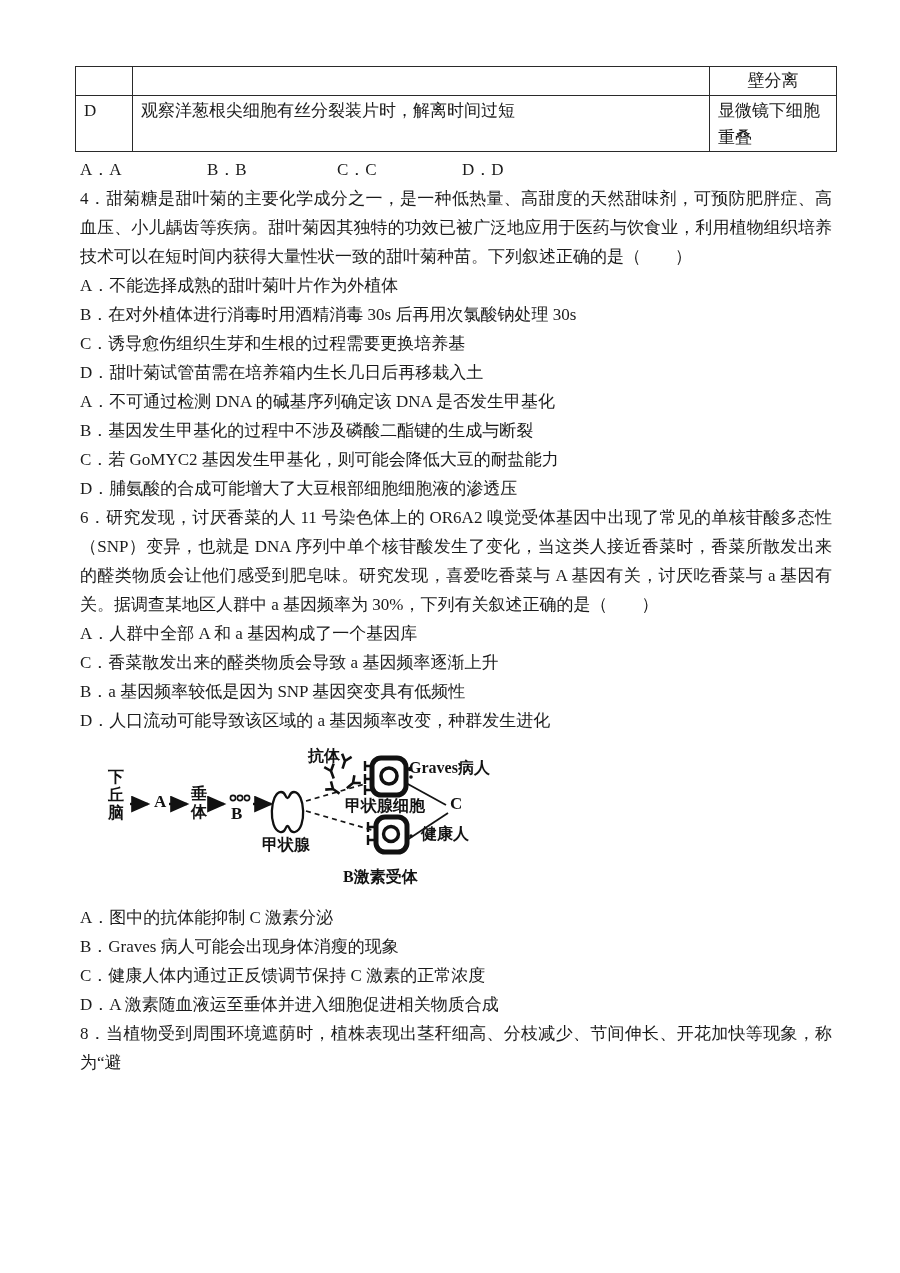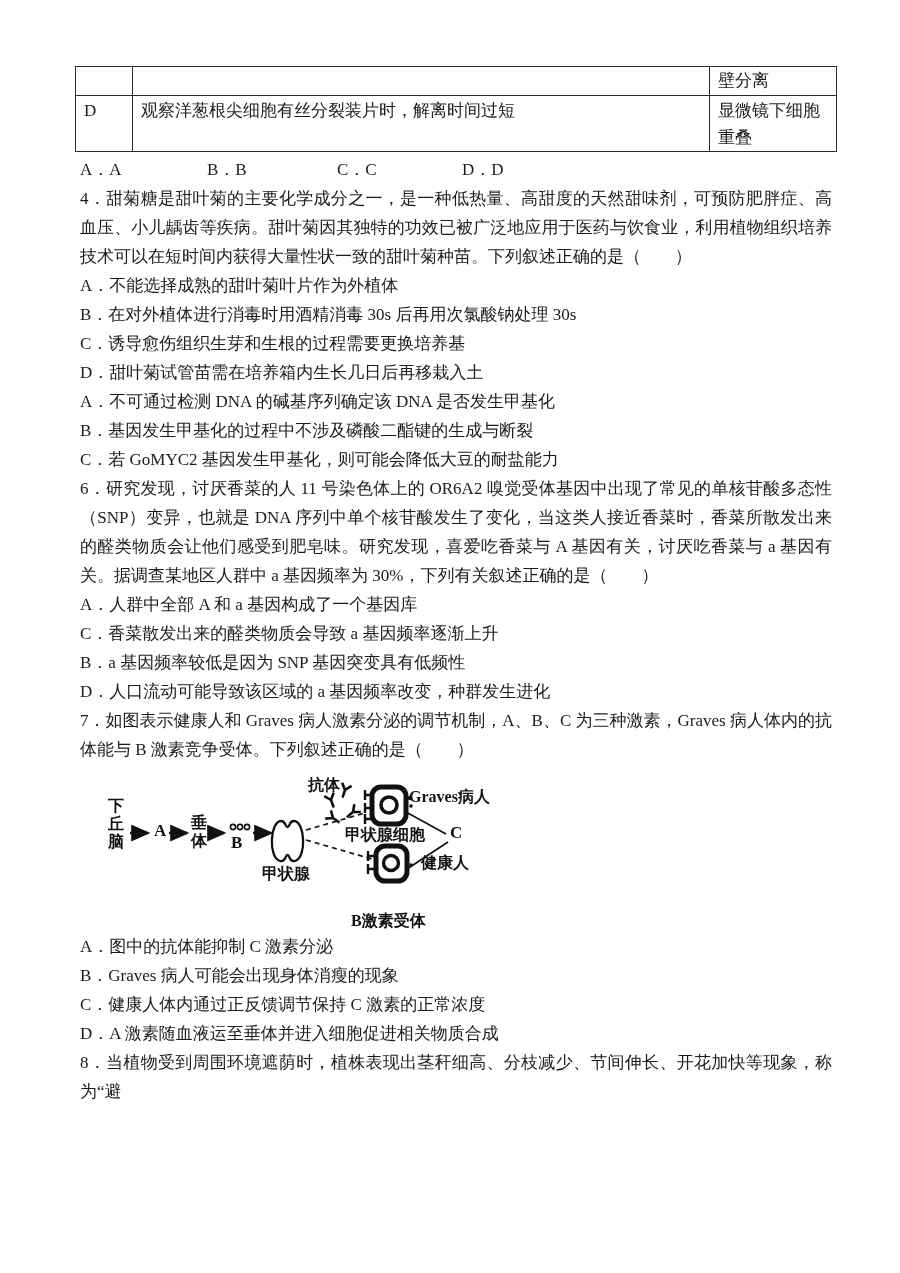--- a/index.html
+++ b/index.html
@@ -25,21 +25,21 @@
   }
   table.mistake td{
     border:1.5px solid #2a2a2a;
     padding:0 8px;
     vertical-align:top;
     line-height:27px;
   }
   td.c1{width:40px;text-align:left;padding-left:10px;}
   td.c2{width:560px;}
   td.c3{width:110px;}
-  tr.r1 td{height:28px;}
+  tr.r1 td{height:28px;text-align:center;}
   tr.r2 td{height:54px;padding-top:1px;}
   tr.r2 td.c3{line-height:27px;}
   
   .answer-row{display:flex;margin-top:3px;height:29px;}
   .answer-row span{display:inline-block;}
   .aw1{width:127px;} .aw2{width:130px;} .aw3{width:125px;}
   
   .question p.stem{margin:0;text-align:justify;}
   .question .option{text-align:left;}
   
@@ -97,32 +97,32 @@
     <div class="option">A．不能选择成熟的甜叶菊叶片作为外植体</div>
     <div class="option">B．在对外植体进行消毒时用酒精消毒 30s 后再用次氯酸钠处理 30s</div>
     <div class="option">C．诱导愈伤组织生芽和生根的过程需要更换培养基</div>
     <div class="option">D．甜叶菊试管苗需在培养箱内生长几日后再移栽入土</div>
   </div>
 
   <div class="question">
     <div class="option">A．不可通过检测 DNA 的碱基序列确定该 DNA 是否发生甲基化</div>
     <div class="option">B．基因发生甲基化的过程中不涉及磷酸二酯键的生成与断裂</div>
     <div class="option">C．若 GoMYC2 基因发生甲基化，则可能会降低大豆的耐盐能力</div>
+    <div class="option">D．脯氨酸的合成可能增大了大豆根部细胞细胞液的渗透压</div>
   </div>
 
   <div class="question">
     <p class="stem">6．研究发现，讨厌香菜的人 11 号染色体上的 OR6A2 嗅觉受体基因中出现了常见的单核苷酸多态性（SNP）变异，也就是 DNA 序列中单个核苷酸发生了变化，当这类人接近香菜时，香菜所散发出来的醛类物质会让他们感受到肥皂味。研究发现，喜爱吃香菜与 A 基因有关，讨厌吃香菜与 a 基因有关。据调查某地区人群中 a 基因频率为 30%，下列有关叙述正确的是（　　）</p>
     <div class="option">A．人群中全部 A 和 a 基因构成了一个基因库</div>
     <div class="option">C．香菜散发出来的醛类物质会导致 a 基因频率逐渐上升</div>
     <div class="option">B．a 基因频率较低是因为 SNP 基因突变具有低频性</div>
     <div class="option">D．人口流动可能导致该区域的 a 基因频率改变，种群发生进化</div>
   </div>
 
   <div class="question">
-    <p class="stem">7．如图表示健康人和 Graves 病人激素分泌的调节机制，A、B、C 为三种激素，Graves 病人体内的抗体能与 B 激素竞争受体。下列叙述正确的是（　　）</p>
 
     <div class="diagram">
       <svg width="445" height="158" viewBox="0 0 445 158">
         <defs>
           <marker id="arw" markerWidth="9" markerHeight="8" refX="7" refY="3.5" orient="auto">
             <path d="M0,0 L8,3.5 L0,7 Z" fill="#111"></path>
           </marker>
         </defs>
         <g stroke="#111" stroke-width="2.4">
           <line x1="46" y1="63" x2="64" y2="63" marker-end="url(#arw)"></line>
@@ -177,21 +177,21 @@
       <div class="dlabel vert" style="left:23px;top:27px;">下丘脑</div>
       <div class="dlabel latin" style="left:70px;top:52px;">A</div>
       <div class="dlabel vert" style="left:106px;top:44px;">垂体</div>
       <div class="dlabel latin" style="left:147px;top:64px;">B</div>
       <div class="dlabel" style="left:178px;top:95px;">甲状腺</div>
       <div class="dlabel" style="left:224px;top:6px;">抗体</div>
       <div class="dlabel" style="left:261px;top:56px;text-align:center;">甲状腺细胞</div>
       <div class="dlabel" style="left:325px;top:18px;">Graves病人</div>
       <div class="dlabel latin" style="left:366px;top:54px;">C</div>
       <div class="dlabel" style="left:337px;top:84px;">健康人</div>
-      <div class="dlabel" style="left:259px;top:142px;margin-left:8px;">B激素受体</div>
+      <div class="dlabel" style="left:259px;top:127px;">B激素受体</div>
     </div>
 
     <div class="option">A．图中的抗体能抑制 C 激素分泌</div>
     <div class="option">B．Graves 病人可能会出现身体消瘦的现象</div>
     <div class="option">C．健康人体内通过正反馈调节保持 C 激素的正常浓度</div>
     <div class="option">D．A 激素随血液运至垂体并进入细胞促进相关物质合成</div>
   </div>
 
   <div class="question">
     <p class="stem">8．当植物受到周围环境遮荫时，植株表现出茎秆细高、分枝减少、节间伸长、开花加快等现象，称为“避</p>

